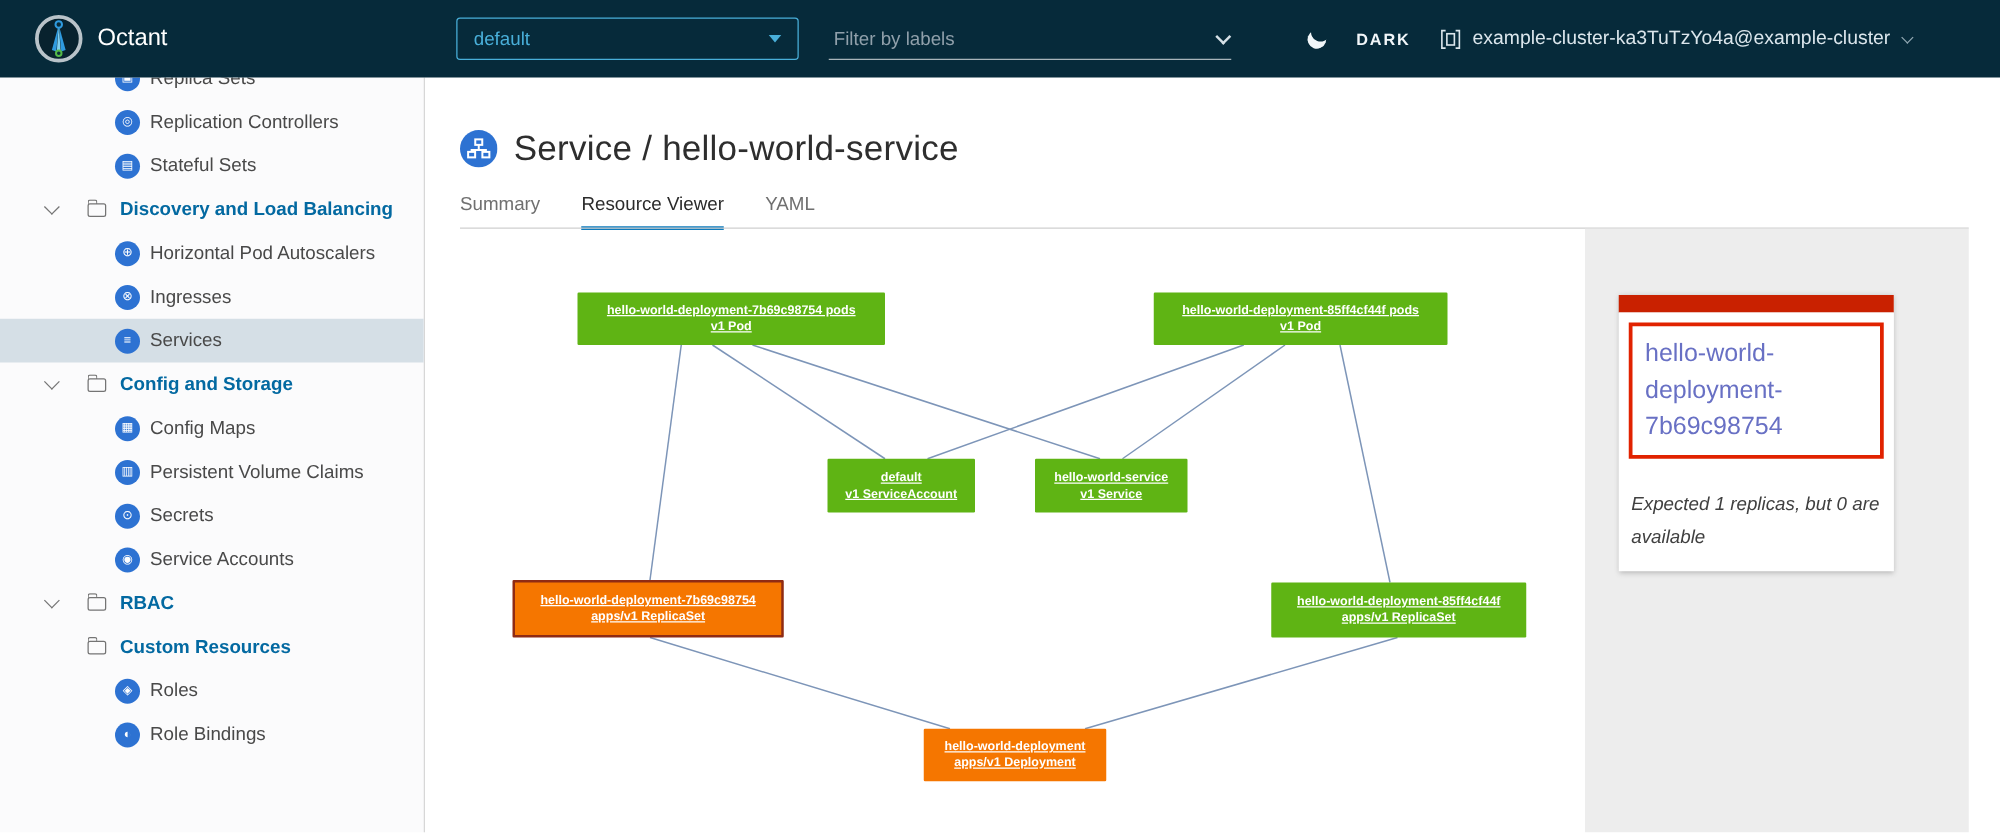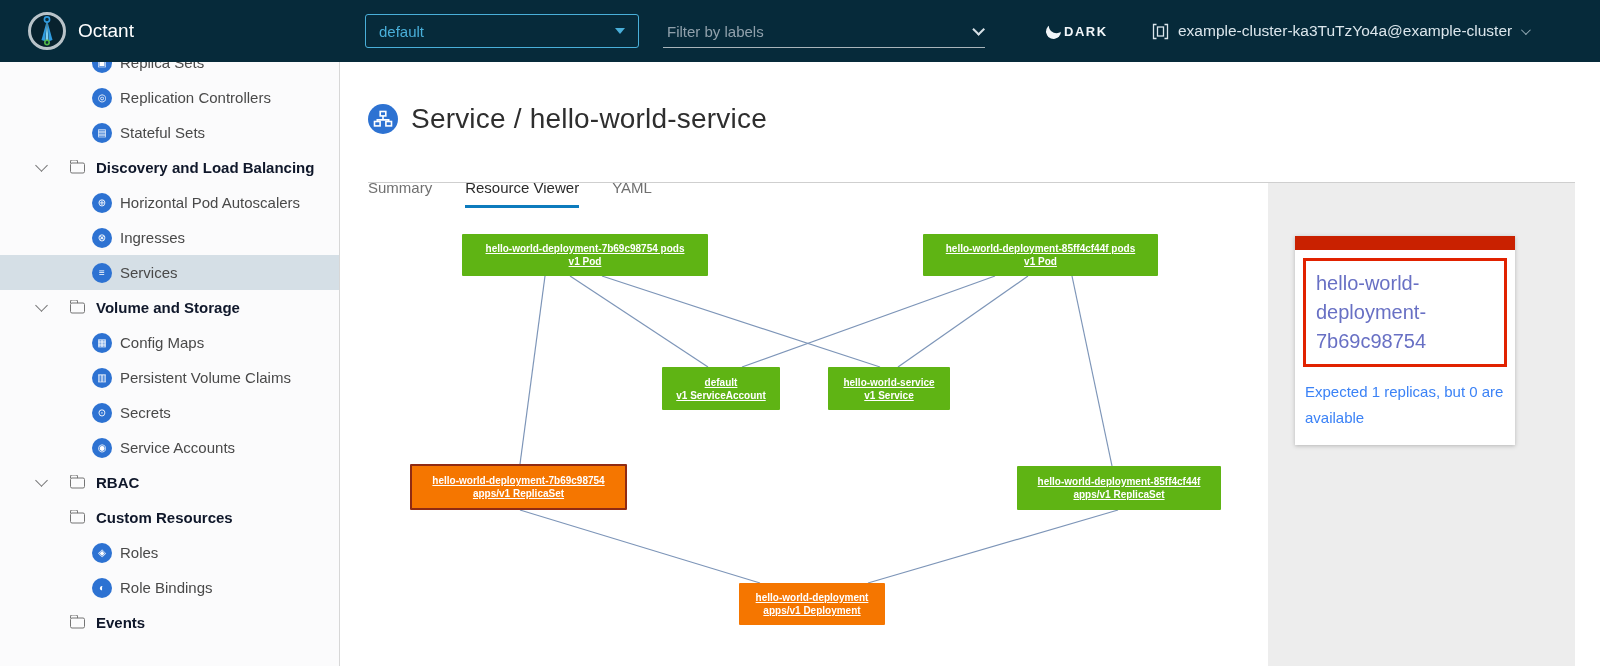--- a/index.html
+++ b/index.html
@@ -13,69 +13,69 @@
   .app-title { position:absolute; left:78px; top:0; height:62px; line-height:62px; color:#fff; font-size:19px;text-align:right; }
   .ns-select { position:absolute; left:365px; top:14px; width:274px; height:34px; border:1px solid #49afd9;
     border-radius:3px; display:flex; align-items:center; padding:0 13px; color:#49afd9; font-size:15px; cursor:pointer; }
   .caret { margin-left:auto; width:0; height:0; border-left:5px solid transparent; border-right:5px solid transparent;
     border-top:6px solid #49afd9; }
   .filter { position:absolute; left:663px; top:16px; width:322px; height:32px;
     border-bottom:1px solid rgba(255,255,255,.65); display:flex; align-items:center; padding:0 4px; cursor:text; }
   .filter .ph { color:#90a0ab; font-size:15px; }
   .chev-w { margin-left:auto; width:9px; height:9px; border-right:2px solid #d6e0e6; border-bottom:2px solid #d6e0e6;
     transform:rotate(45deg) translateY(-3px); }
-  .dark-toggle { position:absolute; left:1046px; top:0; height:62px; display:flex; align-items:center; gap:3px; cursor:pointer; }
+  .dark-toggle { position:absolute; left:1046px; top:0; height:62px; display:flex; align-items:center; gap:24px; cursor:pointer; }
   .moon { width:15px; height:15px; border-radius:50%; box-shadow:inset 5px -4px 0 0 #f1f6f9; transform:rotate(-25deg); }
   .dark-lbl { color:#f1f6f9; font-size:13px; font-weight:bold; letter-spacing:1.5px; }
   .ctx { position:absolute; left:1152px; top:0; height:62px; display:flex; align-items:center; gap:9px;
     color:#dbe6ec; font-size:15.5px; cursor:pointer; }
   .chev-xs { width:7px; height:7px; border-right:1.5px solid #93a9b4; border-bottom:1.5px solid #93a9b4;
     transform:rotate(45deg) translateY(-2px); }
 
   
   aside { position:absolute; left:0; top:62px; width:340px; bottom:0; background:#fbfbfc;
     border-right:1px solid #d7d7d7; overflow:hidden; }
   #sidebar-list { margin-top:-17px; }
   .srow { position:relative; height:35px; display:flex; align-items:center; font-size:15px; color:#494949; cursor:pointer; }
   .srow.selected { background:#d5dfe6; }
-  .srow.group .lbl { margin-left:96px; font-weight:bold; color:#0f172a; }
+  .srow.group .lbl { margin-left:96px; font-weight:bold; color:#0369a1; }
   .srow.child .lbl { margin-left:120px; }
   .chev { position:absolute; left:37px; top:50%; width:9px; height:9px; margin-top:-7px;
     border-right:1.5px solid #747474; border-bottom:1.5px solid #747474; transform:rotate(45deg); }
   .folder { position:absolute; left:70px; top:50%; transform:translateY(-50%); width:15px; height:11px;
     border:1.5px solid #747474; border-radius:2px; }
   .folder::before { content:""; position:absolute; top:-4px; left:-1.5px; width:6px; height:3px;
     border:1.5px solid #747474; border-bottom:none; border-radius:2px 2px 0 0; }
   .cicon { position:absolute; left:92px; top:50%; transform:translateY(-50%); width:20px; height:20px;
     border-radius:50%; background:#2d72d2; color:#fff; font-size:10px; line-height:20px; text-align:center; }
 
   
   main { position:absolute; left:340px; top:62px; right:0; bottom:0; background:#fff; }
   .page-title { position:absolute; left:28px; top:36px; height:42px; display:flex; align-items:center; gap:13px; }
   .page-title h1 { font-size:28px; font-weight:400; color:#2e2e2e; letter-spacing:.2px; }
   .tabs { position:absolute; left:28px; top:93px; display:flex; gap:33px; }
-  .tab { font-size:15px; color:#707070; padding-bottom:9px; cursor:pointer;margin-top:24px; }
+  .tab { font-size:15px; color:#707070; padding-bottom:9px; cursor:pointer; }
   .tab.active { color:#2b2b2b; border-bottom:3px solid #0d7bbd; }
   .divider { position:absolute; left:28px; top:120px; width:1207px; height:1px; background:#cfcfcf; }
 
   .graph { position:absolute; left:0; top:121px; width:928px; height:483px; }
   #edges { position:absolute; left:0; top:0; width:928px; height:483px; }
   .gnode { position:absolute; display:flex; flex-direction:column; justify-content:center; text-align:center;
     color:#fff; font-size:10px; font-weight:bold; line-height:1.3; border-radius:1px; cursor:pointer; white-space:nowrap;text-decoration:underline; }
   .gnode.green { background:#5fb414; }
   .gnode.orange { background:#f57600; }
   .gnode.nsel { border:2px solid #8f2b13; }
 
   .panel { position:absolute; left:928px; top:121px; width:307px; height:483px; background:#ededed; }
   .card { position:absolute; left:27px; top:53px; width:220px; box-shadow:0 1px 4px rgba(100,100,100,.4); }
   .card-bar { height:14px; background:#c92100; }
   .card-body { background:#fff; padding:8px 8px 14px; }
   .card-titlebox { border:3px solid #e12200; padding:8px 10px; }
   .card-link { font-size:20px; color:#6870c4; line-height:1.45; text-decoration:none; overflow-wrap:break-word; display:block; cursor:pointer; }
-  .card-msg { font-size:15px; color:#3b82f6; line-height:26px; margin:12px 2px 0; }
+  .card-msg { font-size:15px; color:#404040; line-height:26px; margin:24px 2px 0;font-style:italic; }
 </style>
 </head>
 <body>
 
 <header>
   <div class="logo">
     <svg width="40" height="40" viewBox="0 0 40 40">
       <circle cx="20" cy="20" r="17.5" fill="#08222e" stroke="#b9c3c9" stroke-width="3"></circle>
       <path d="M20 9 L14.5 29 L18 30.2 Z" fill="#2f9be0"></path>
       <path d="M20 9 L25.5 29 L22 30.2 Z" fill="#2f9be0"></path>
@@ -141,21 +141,21 @@
         <span class="cicon">⊗</span>
         <span class="lbl">Ingresses</span>
       </div>
       <div class="srow child selected">
         <span class="cicon">≡</span>
         <span class="lbl">Services</span>
       </div>
       <div class="srow group">
         <span class="chev"></span>
         <span class="folder"></span>
-        <span class="lbl">Volume and Storage</span>
+        <span class="lbl">Config and Storage</span>
       </div>
       <div class="srow child">
         <span class="cicon">▦</span>
         <span class="lbl">Config Maps</span>
       </div>
       <div class="srow child">
         <span class="cicon">▥</span>
         <span class="lbl">Persistent Volume Claims</span>
       </div>
       <div class="srow child">
@@ -175,24 +175,20 @@
         <span class="folder"></span>
         <span class="lbl">Custom Resources</span>
       </div>
       <div class="srow child">
         <span class="cicon">◈</span>
         <span class="lbl">Roles</span>
       </div>
       <div class="srow child">
         <span class="cicon">◐</span>
         <span class="lbl">Role Bindings</span>
-      </div>
-      <div class="srow group">
-        <span class="folder"></span>
-        <span class="lbl">Events</span>
       </div>
     </nav>
 </aside>
 
 <main>
   <div class="page-title">
     <span style="display:flex;">
       <svg width="30" height="30" viewBox="0 0 30 30">
         <circle cx="15" cy="15" r="15" fill="#2d72d2"></circle>
         <g stroke="#fff" stroke-width="1.6" fill="none">

